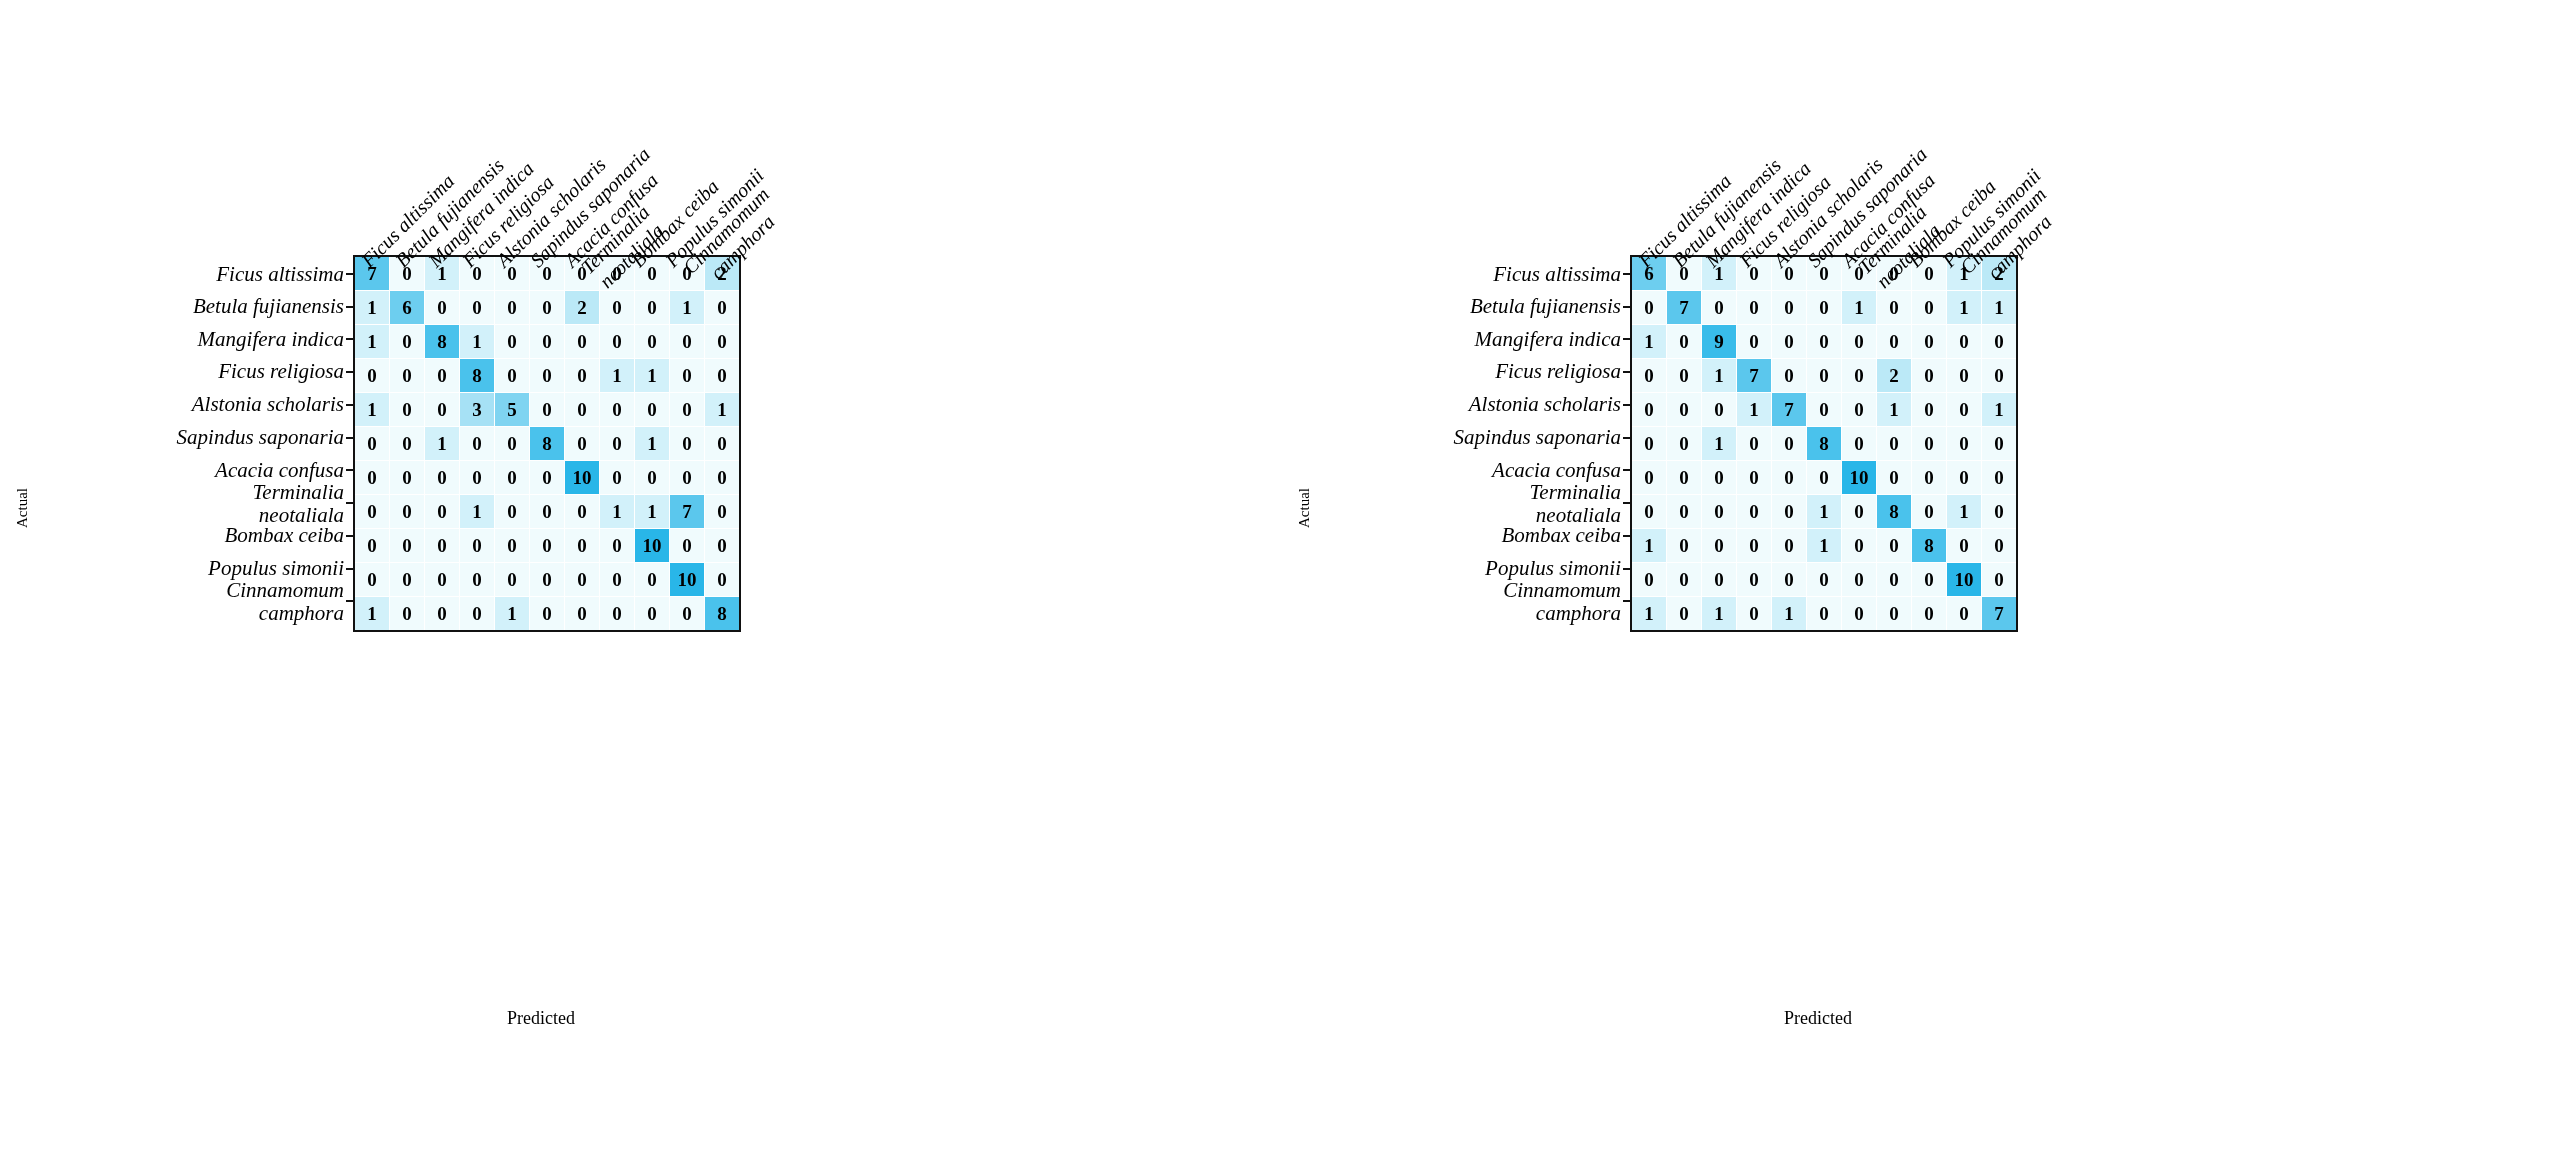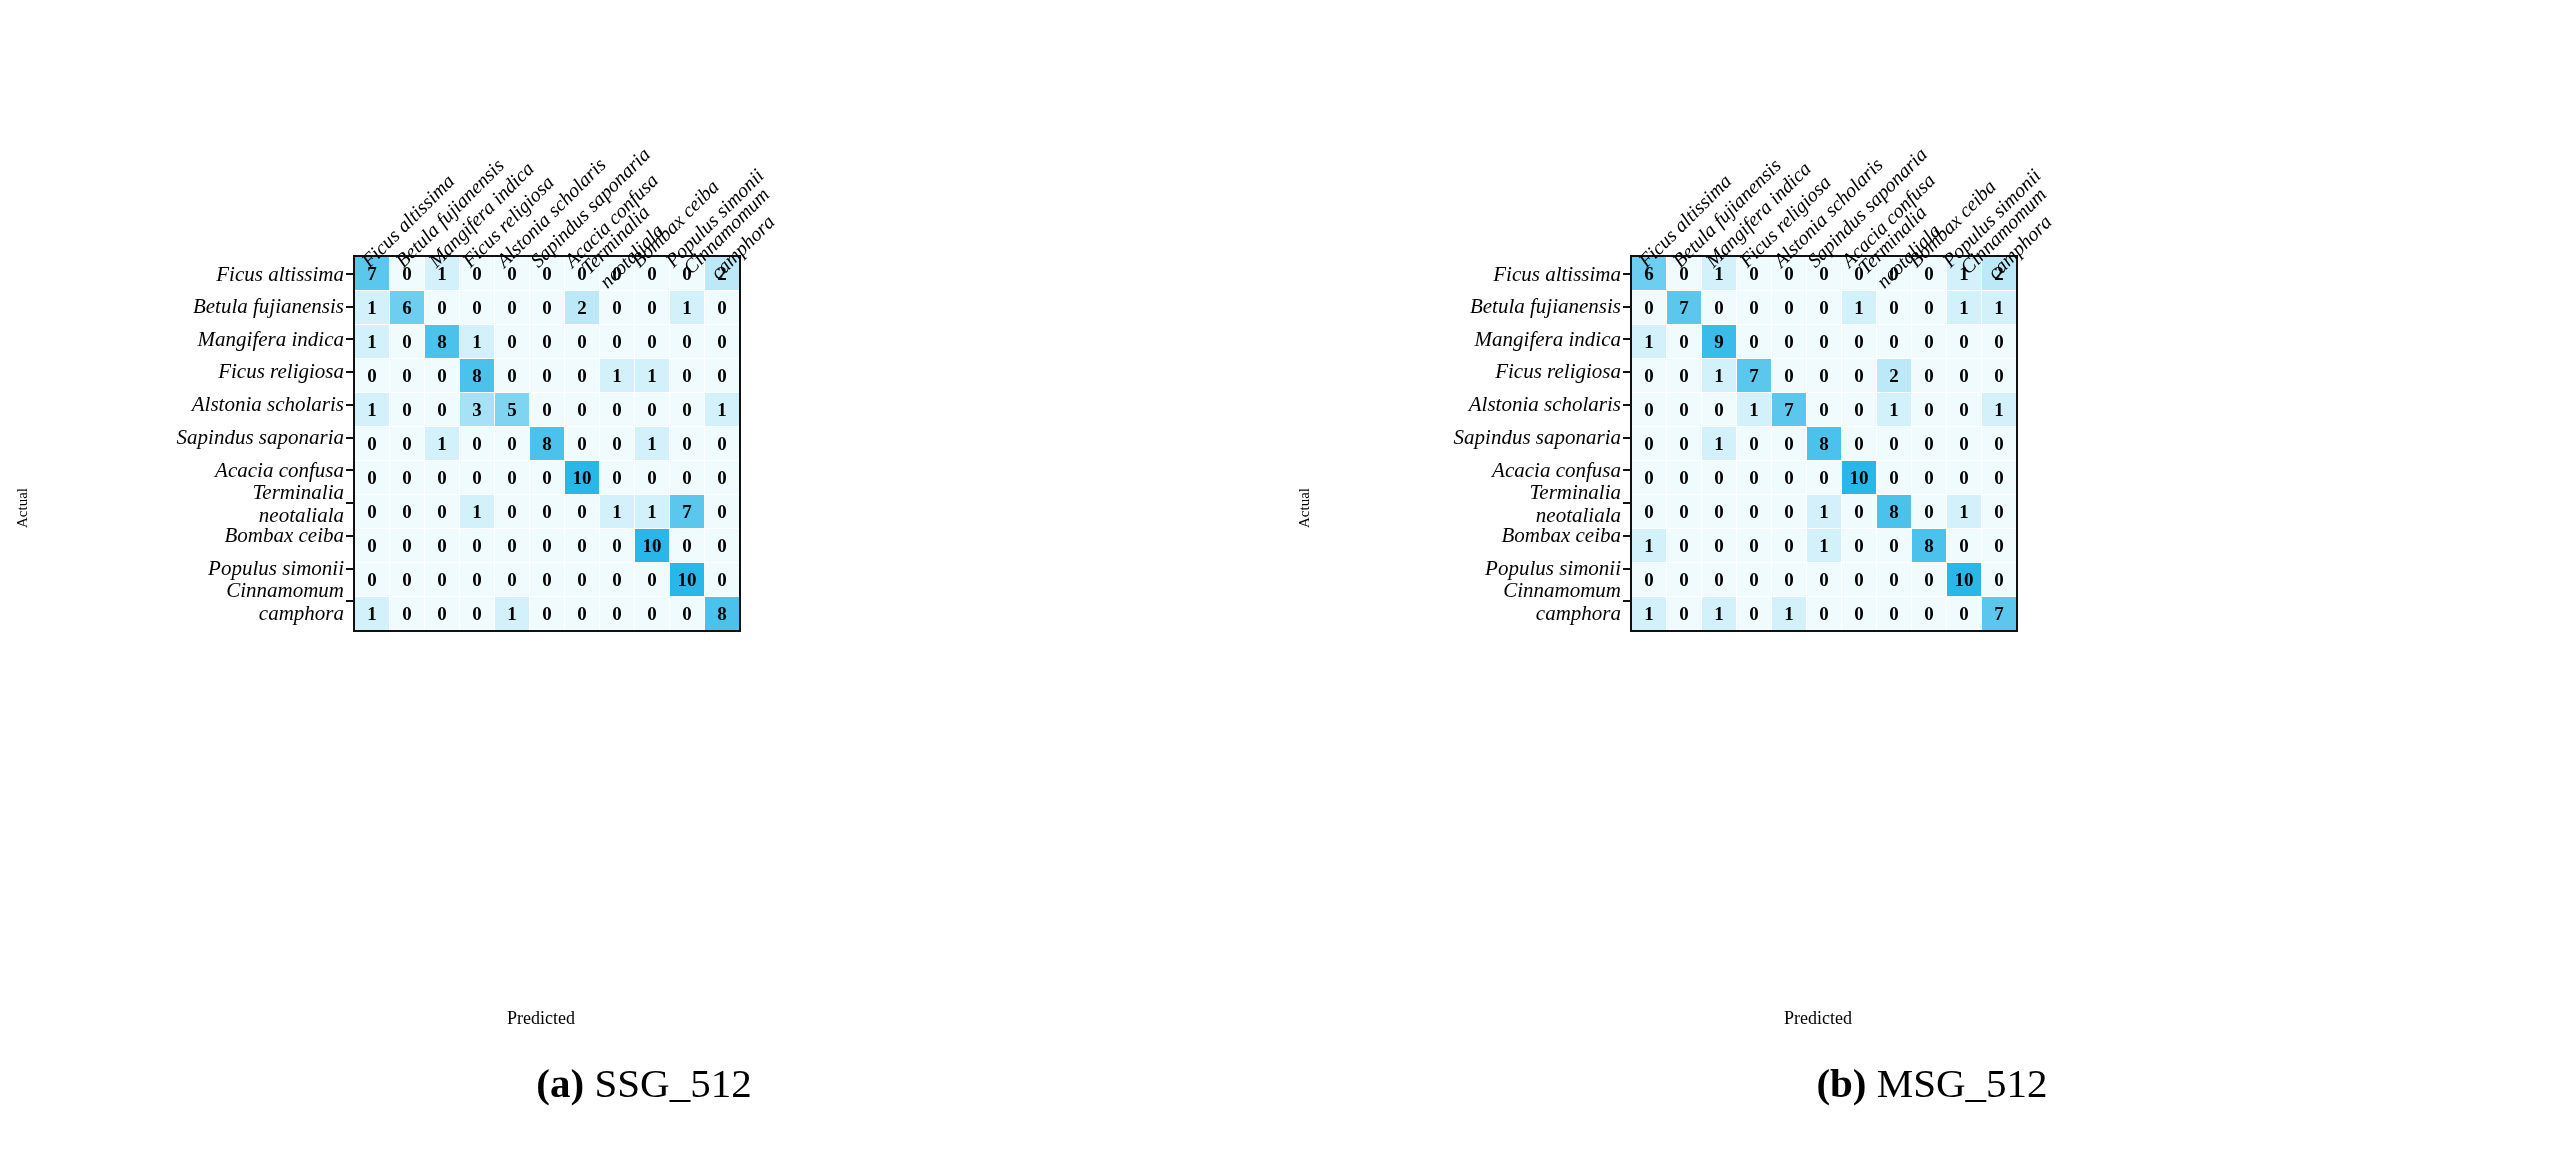--- a/index.html
+++ b/index.html
@@ -353,24 +353,20 @@
               <td style="background: rgb(240, 251, 253);">0</td>
               <td style="background: rgb(240, 251, 253);">0</td>
               <td style="background: rgb(240, 251, 253);">0</td>
               <td style="background: rgb(240, 251, 253);">0</td>
               <td style="background: rgb(74, 194, 236);">8</td>
             </tr>
           </tbody>
         </table>
     </div>
     <div class="axis-x">Predicted</div>
-    <div class="caption">
-      <span class="bold">(a)</span>
-      <span>SSG_512</span>
-    </div>
   </div>
 
   <div class="panel panel-b">
     <div class="axis-y">Actual</div>
     <div class="matrix-wrap">
       <div class="col-headers">
           <div class="col-label" style="left: 20px; top: -6px;">Ficus altissima</div>
           <div class="col-label" style="left: 54px; top: -6px;">Betula fujianensis</div>
           <div class="col-label" style="left: 87px; top: -6px;">Mangifera indica</div>
           <div class="col-label" style="left: 121px; top: -6px;">Ficus religiosa</div>
@@ -578,20 +574,16 @@
               <td style="background: rgb(240, 251, 253);">0</td>
               <td style="background: rgb(240, 251, 253);">0</td>
               <td style="background: rgb(240, 251, 253);">0</td>
               <td style="background: rgb(240, 251, 253);">0</td>
               <td style="background: rgb(91, 199, 237);">7</td>
             </tr>
           </tbody>
         </table>
     </div>
     <div class="axis-x">Predicted</div>
-    <div class="caption">
-      <span class="bold">(b)</span>
-      <span>MSG_512</span>
-    </div>
   </div>
 
 </div>
 
 
 </body></html>

